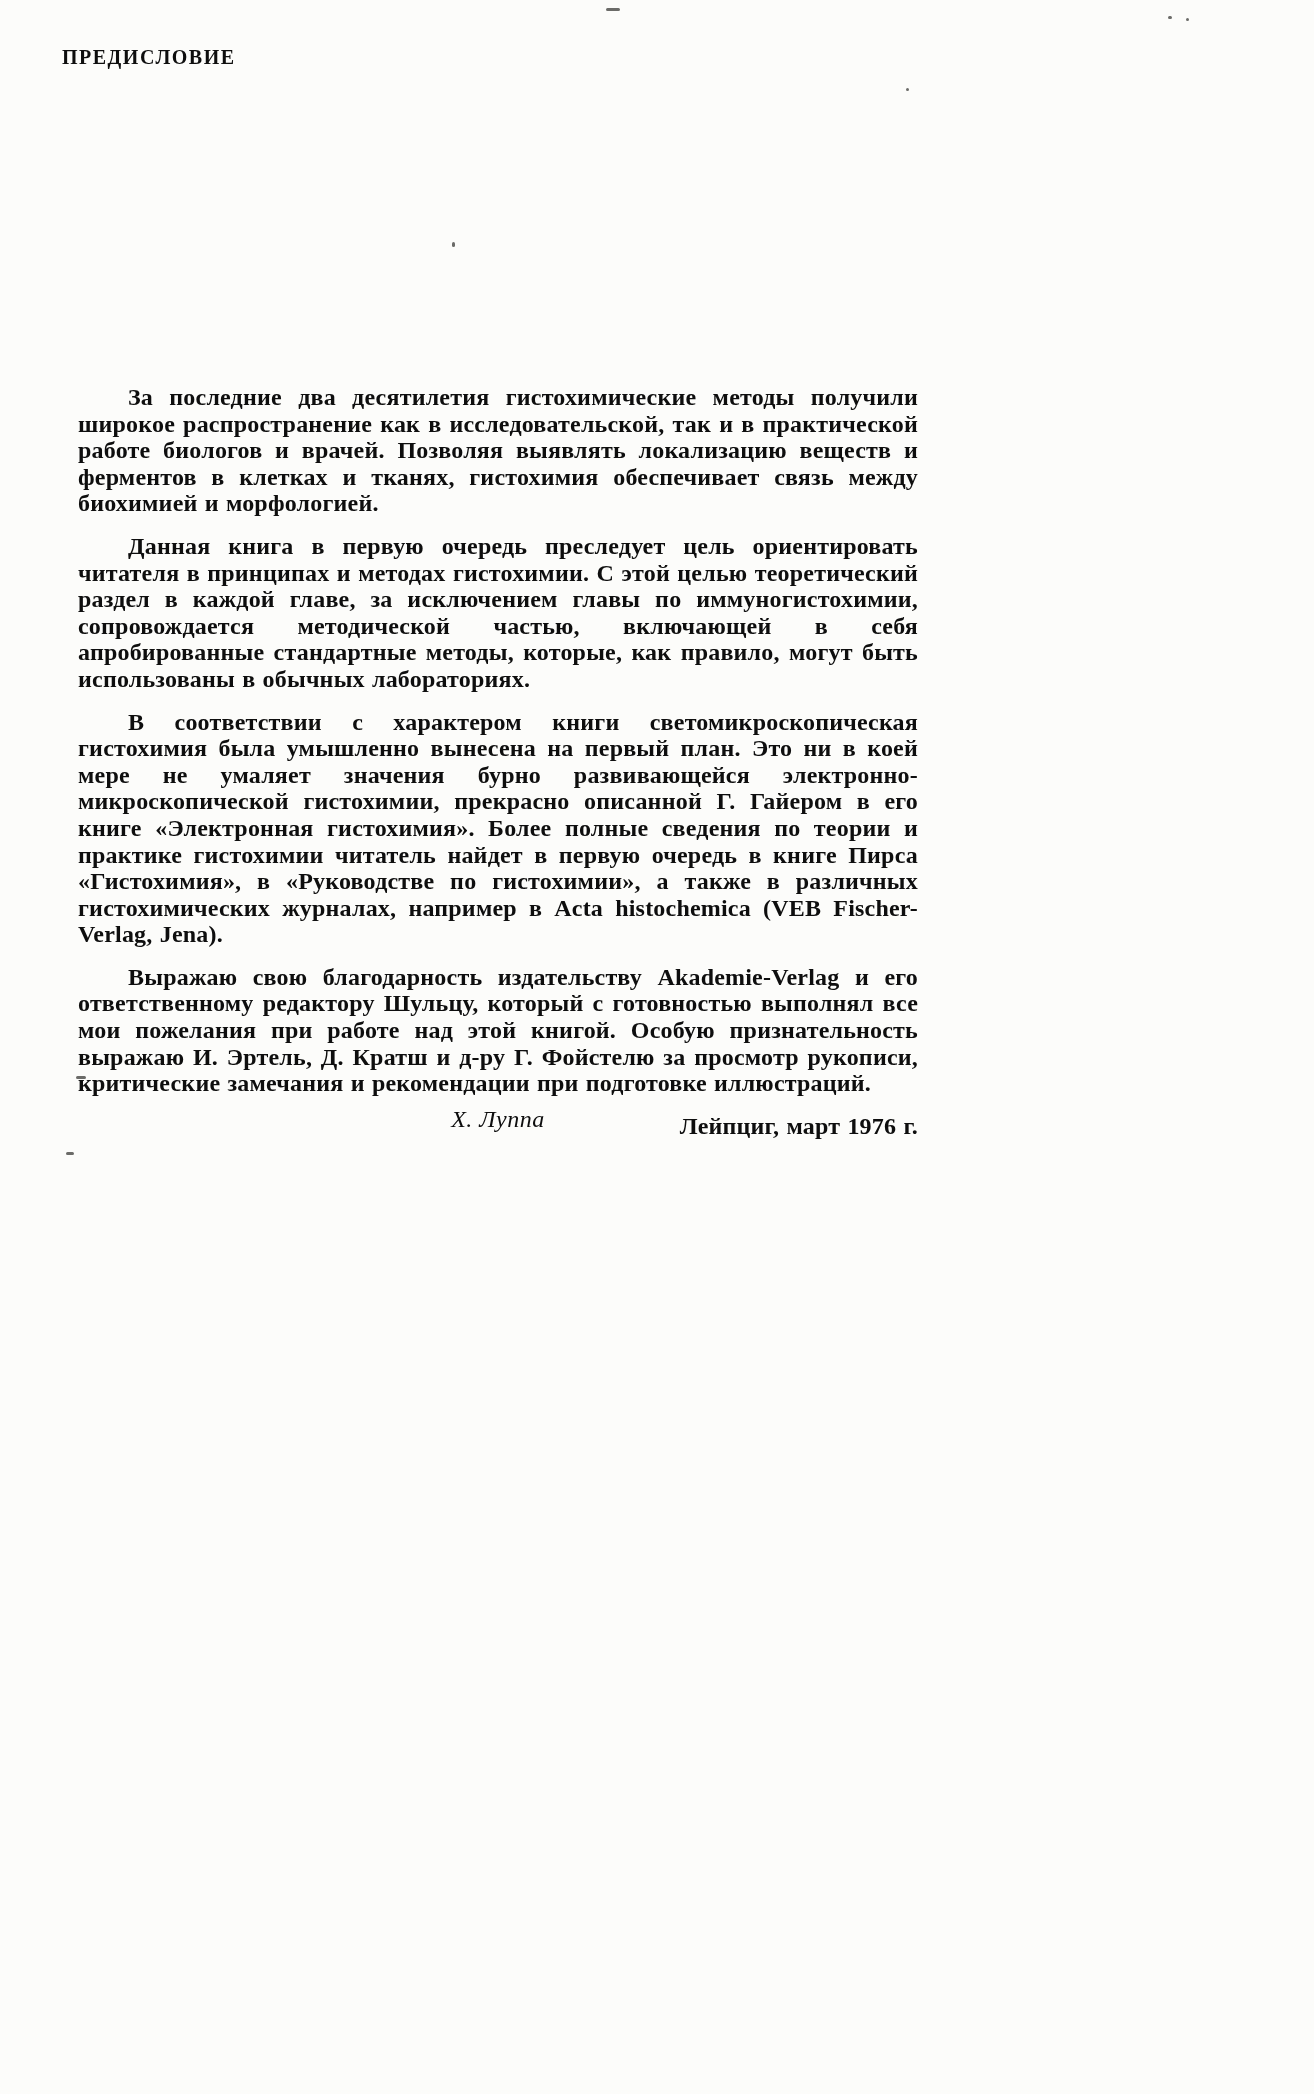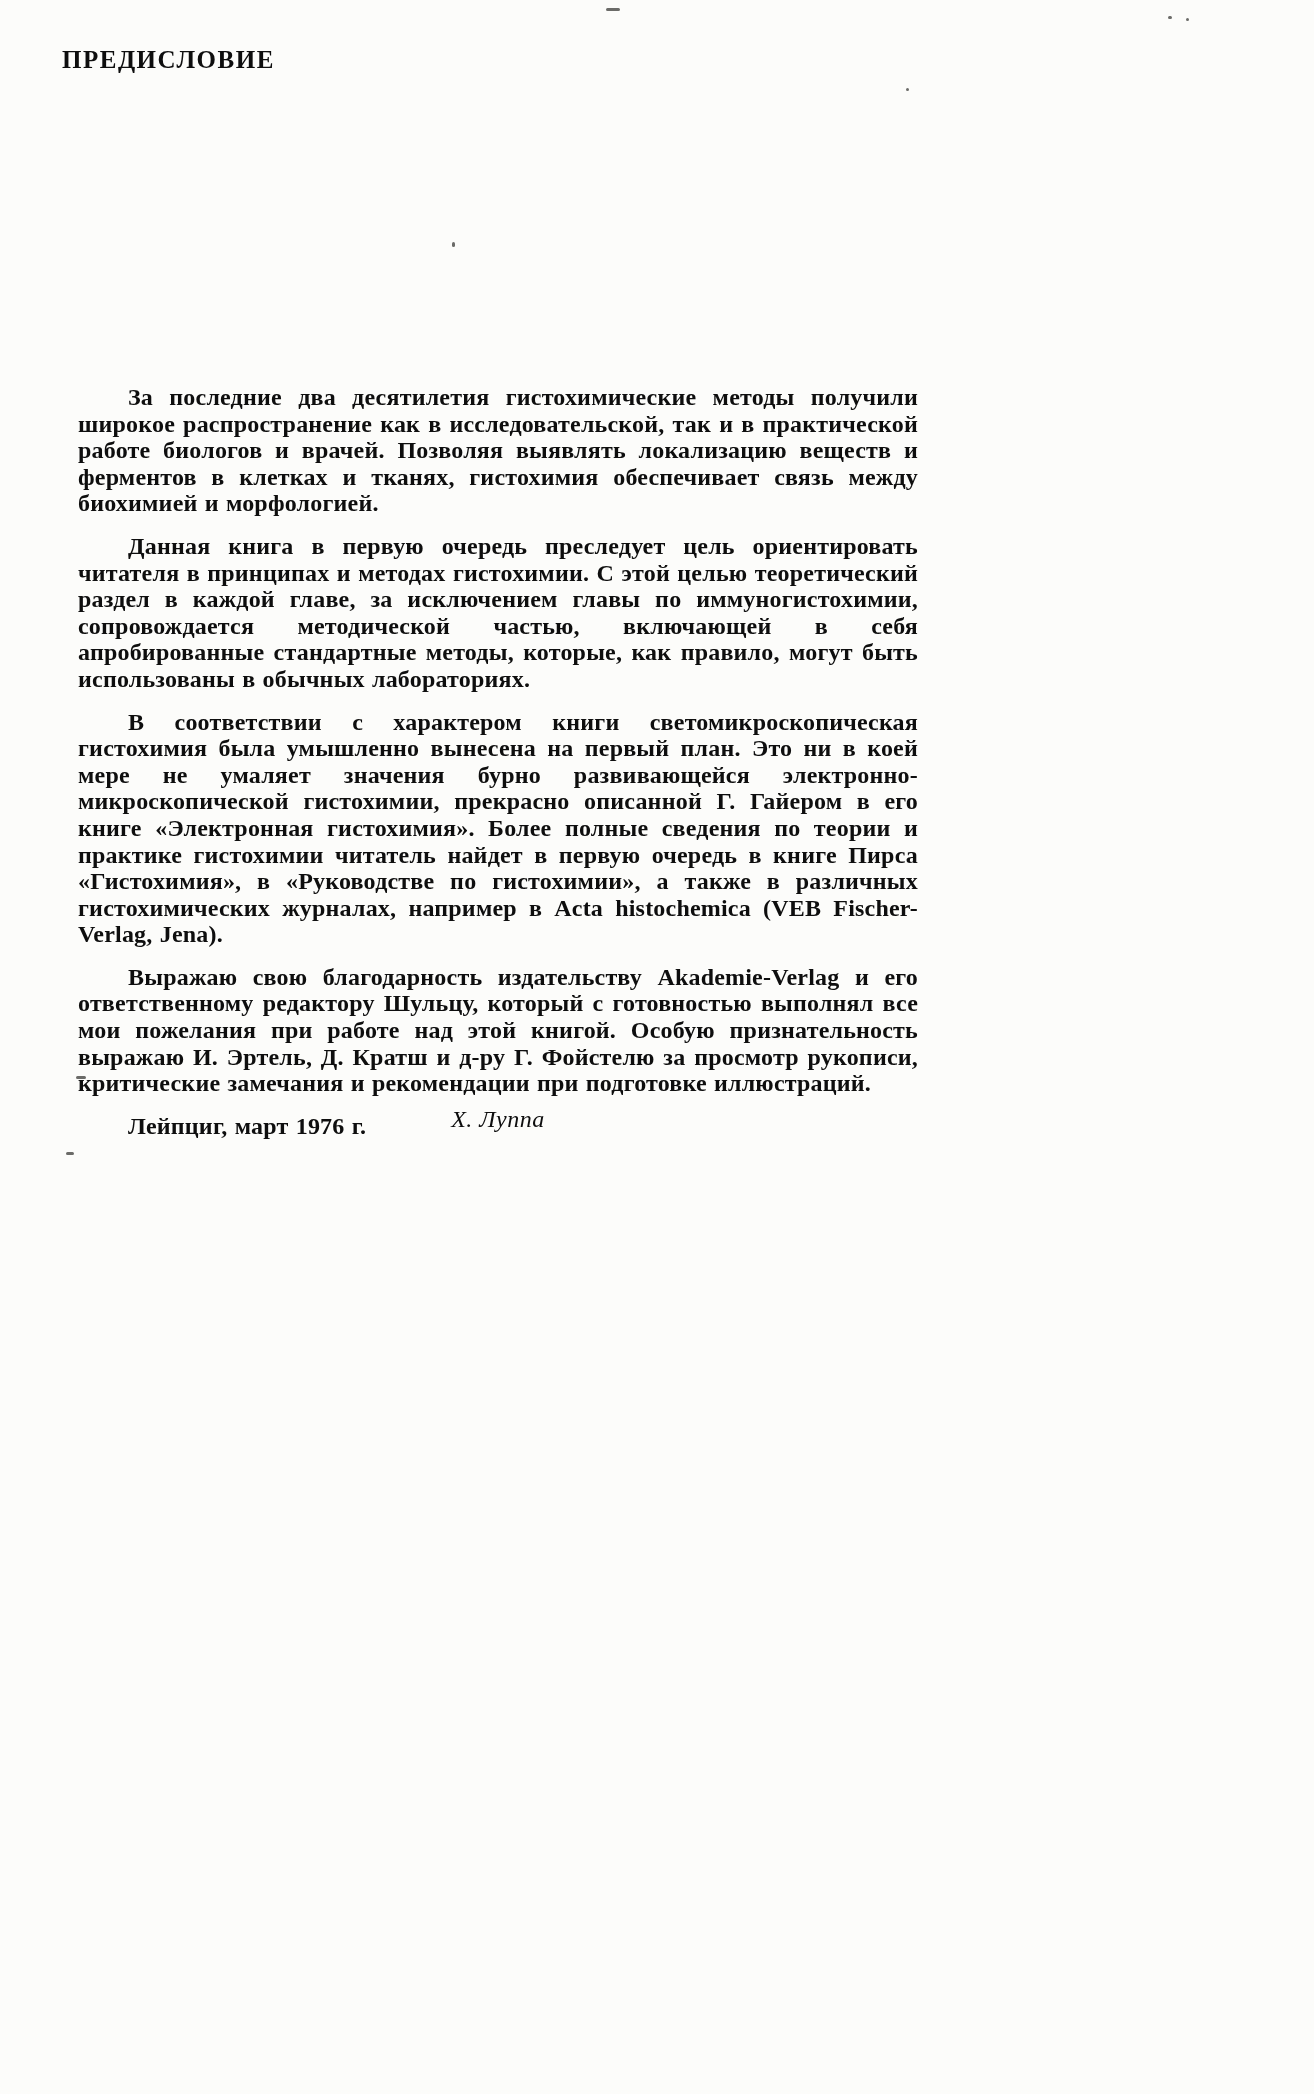--- a/index.html
+++ b/index.html
@@ -15,21 +15,21 @@
     background: #fcfcfa;
     font-family: "Liberation Serif", "DejaVu Serif", serif;
     color: #0e0e0e;
     overflow: hidden;
   }
   .page-title {
     position: absolute;
     left: 62px;
     top: 46px;
     margin: 0;
-    font-size: 25px;
+    font-size: 20px;
     font-weight: bold;
     letter-spacing: 1.5px;
   }
   .body-text {
     position: absolute;
     left: 62px;
     top: 368px;
     width: 872px;
     font-size: 24px;
     font-weight: bold;
@@ -37,21 +37,21 @@
     text-align: justify;
     letter-spacing: 0.2px;
     word-spacing: 1px;
   }
   .body-text p {
     margin: 16px;
     padding: 0;
     text-indent: 50px;
   }
   .dateline {
-    text-align: left;
+    text-align: right;
   }
   .signature {
     position: absolute;
     top: 1106px;
     left: 62px;
     width: 872px;
     text-align: center;
     font-size: 24px;
     font-style: italic;
     font-weight: normal;

